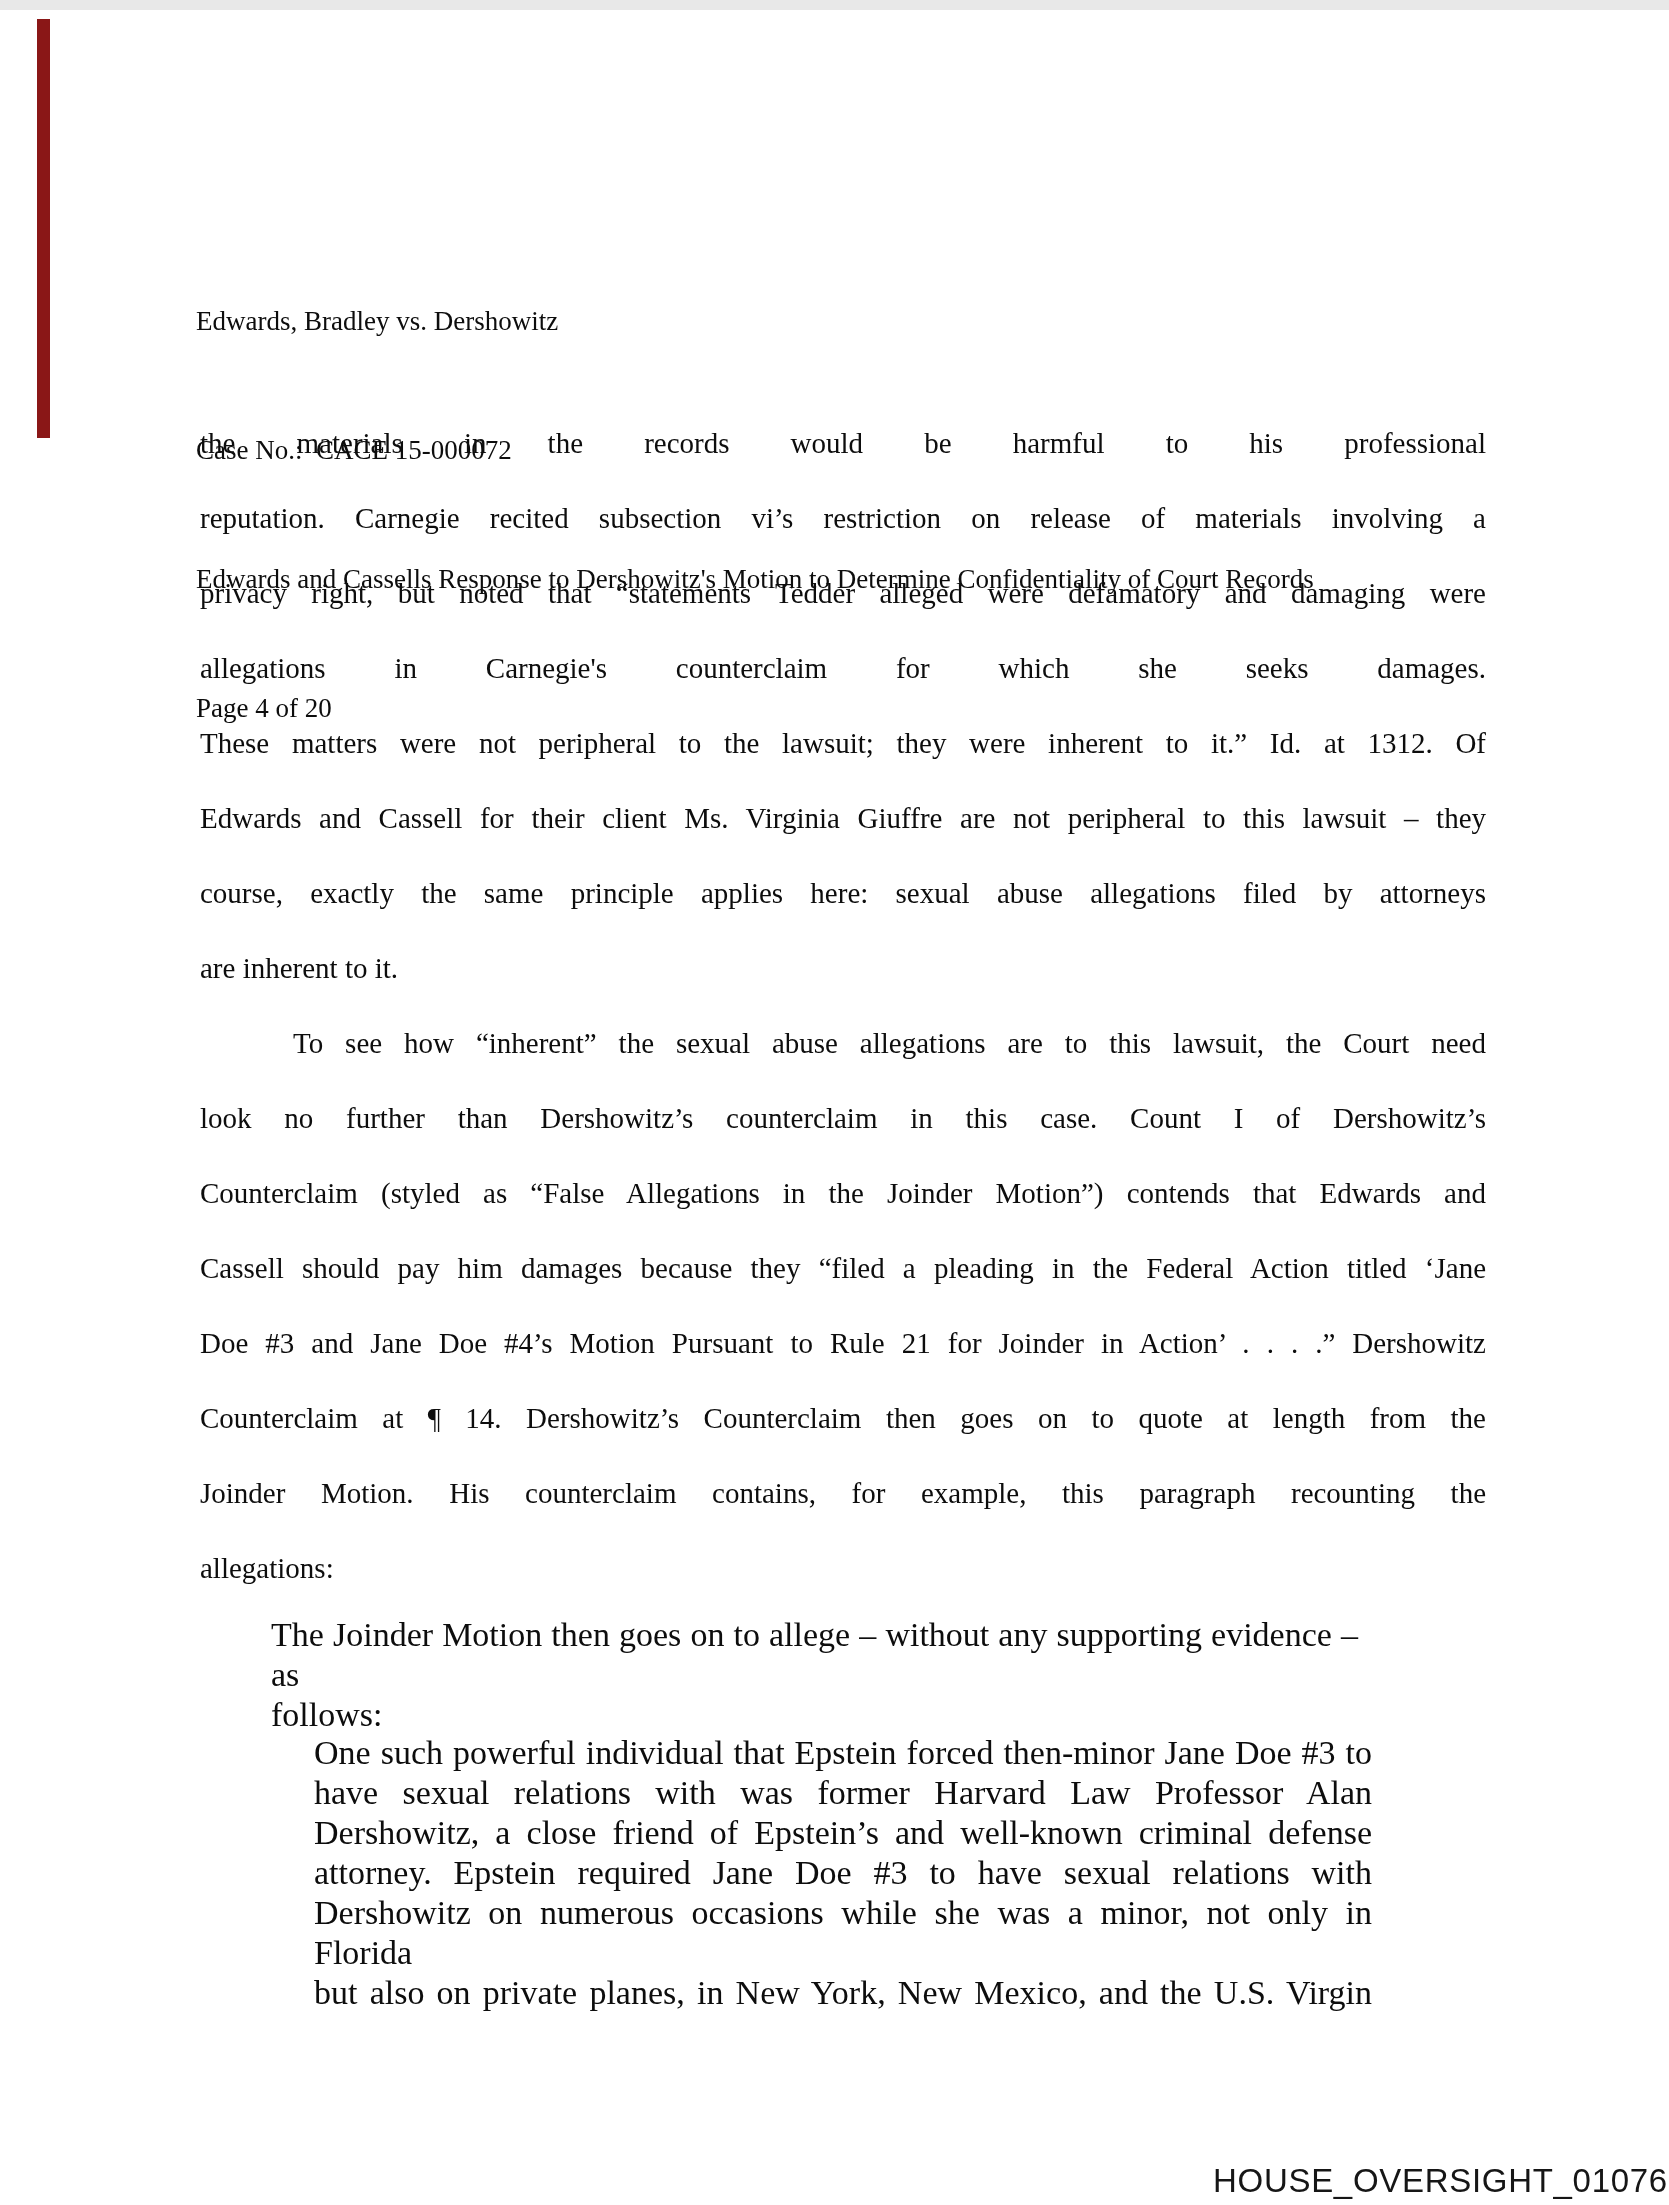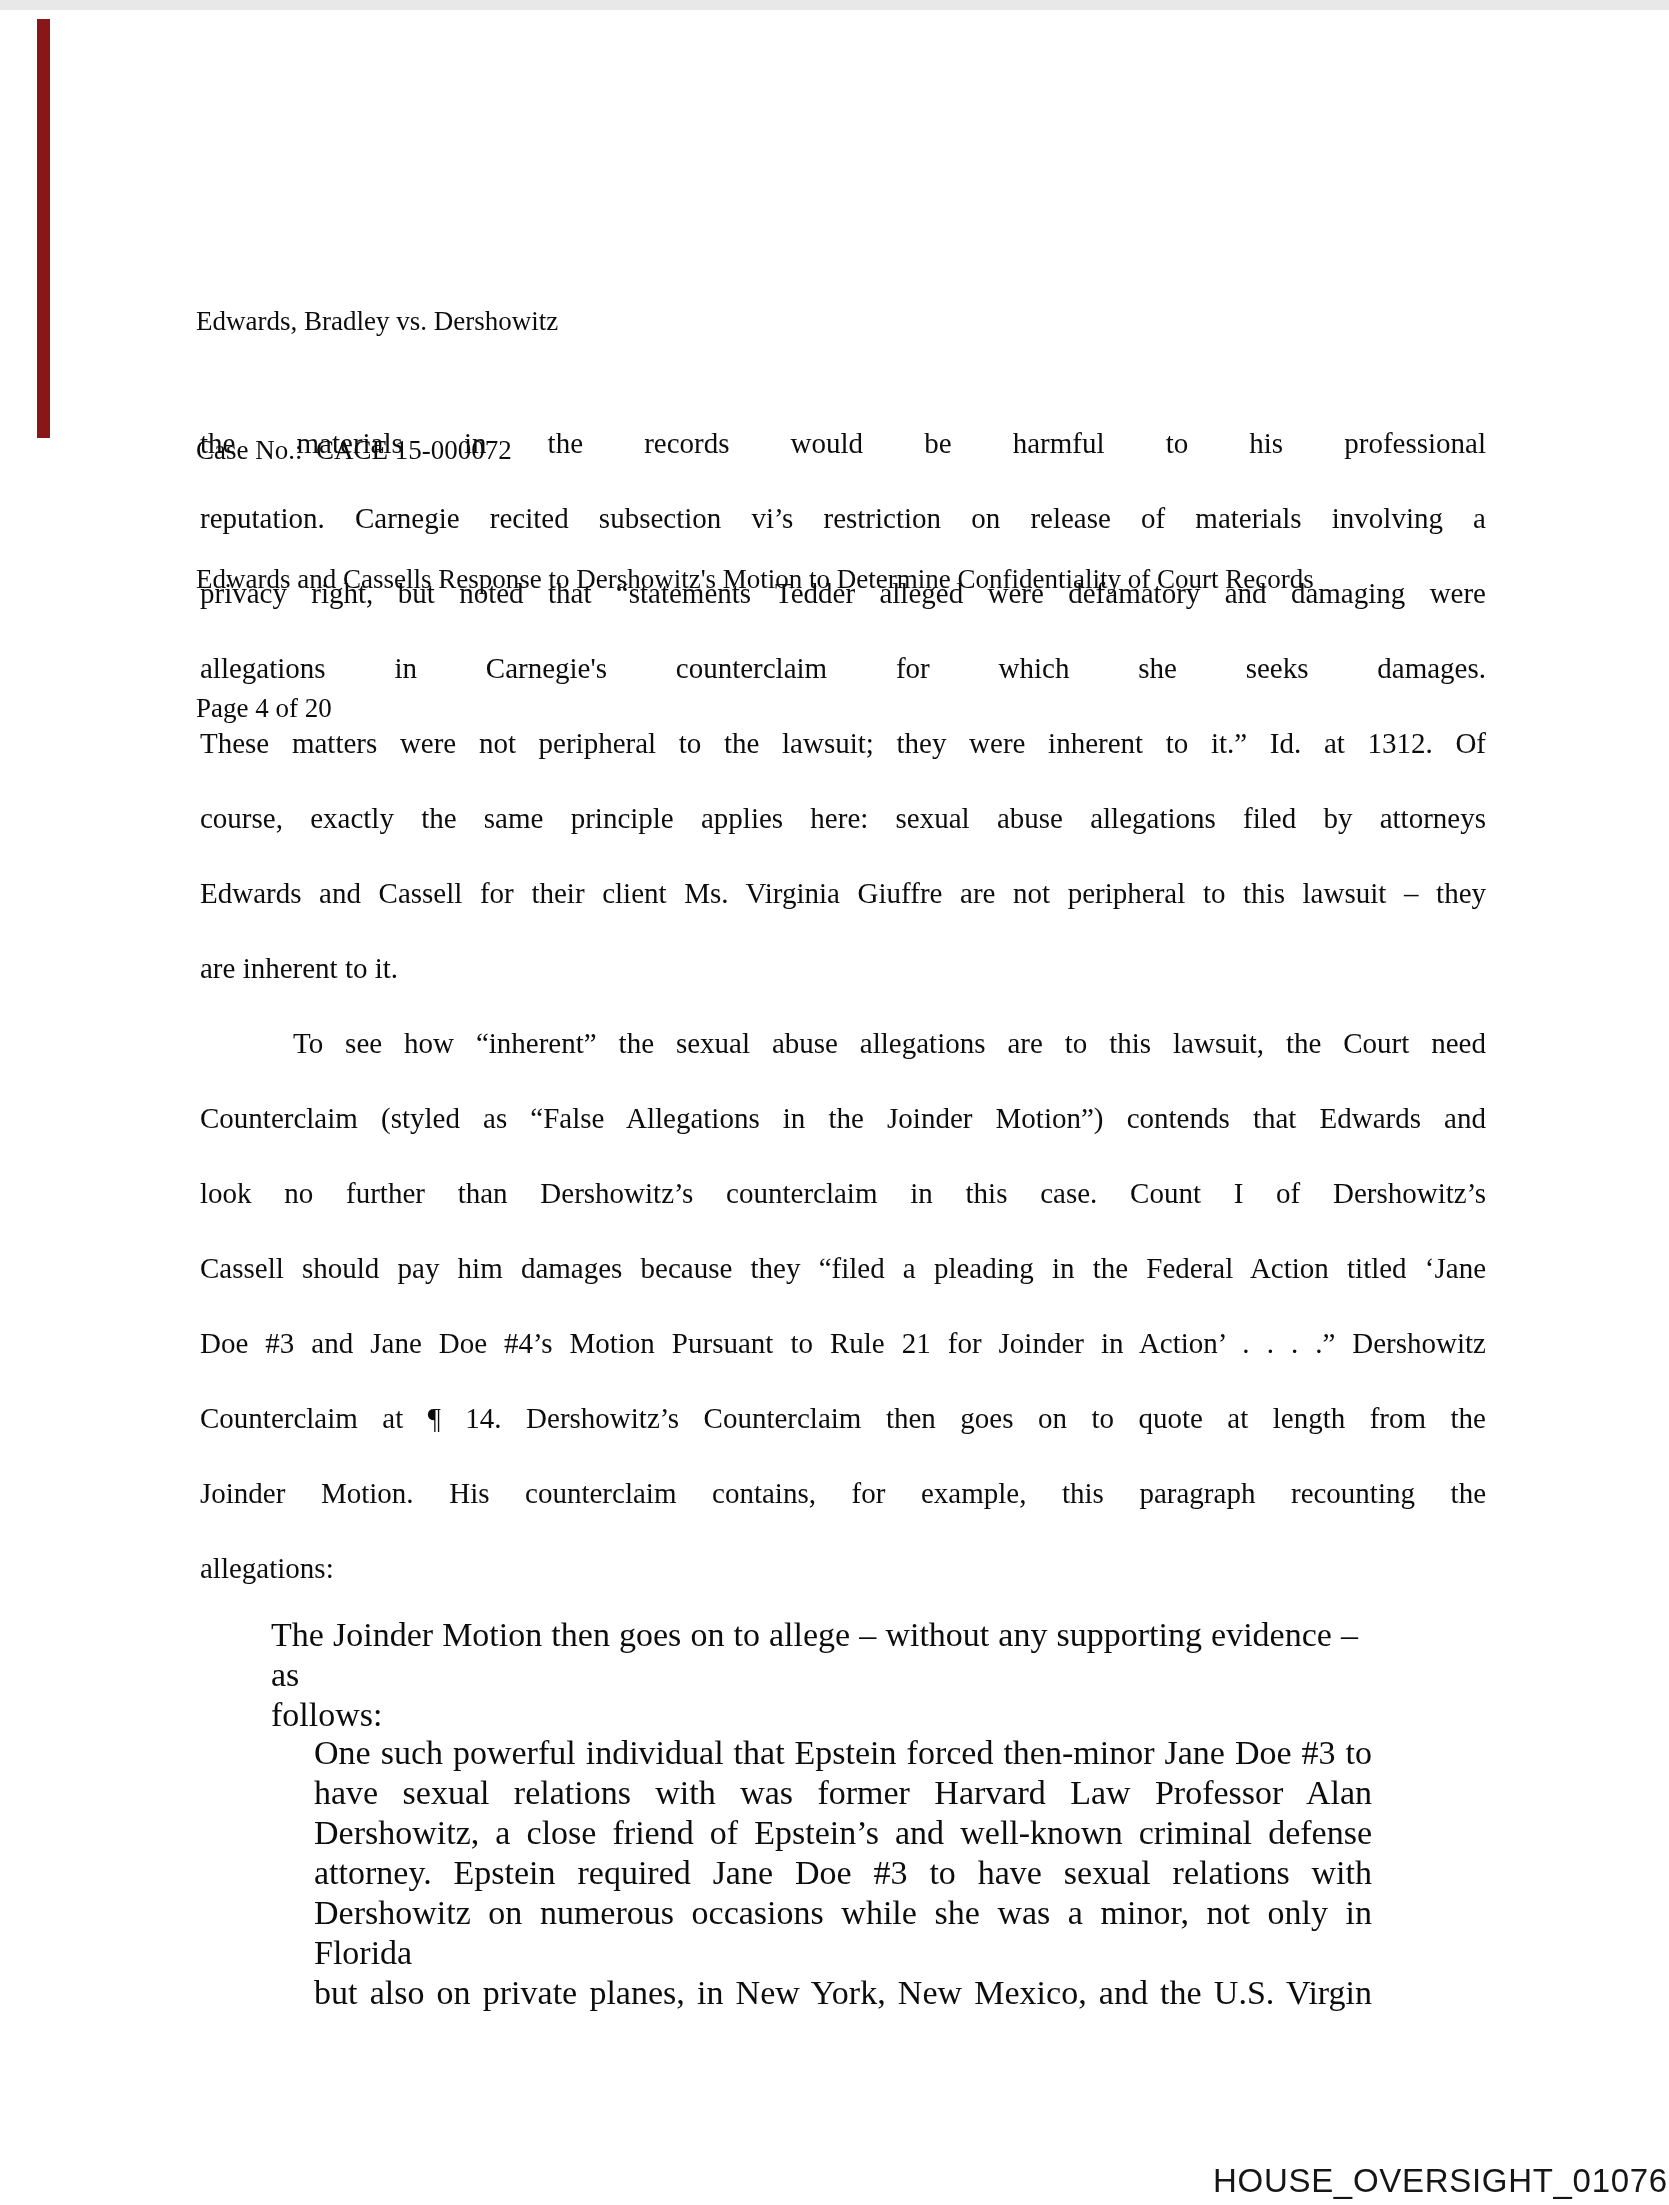--- a/index.html
+++ b/index.html
@@ -89,26 +89,26 @@
     <div>Edwards and Cassells Response to Dershowitz's Motion to Determine Confidentiality of Court Records</div>
     <div>Page 4 of 20</div>
   </div>
 
   <div class="body-block">
     <div class="bline"><span>the materials in the records would be harmful to his professional</span></div>
     <div class="bline"><span>reputation.  </span><span class="it">Carnegie</span><span> recited subsection vi’s restriction on release of materials involving a</span></div>
     <div class="bline"><span>privacy right, but noted that “statements Tedder alleged were defamatory and damaging were</span></div>
     <div class="bline"><span>allegations in Carnegie's counterclaim for which she seeks damages.</span></div>
     <div class="bline"><span>These matters were not peripheral to the lawsuit; they were inherent to it.”  </span><span class="it">Id.</span><span> at 1312.  Of</span></div>
+    <div class="bline"><span>Edwards and Cassell for their client Ms. Virginia Giuffre are not peripheral to this lawsuit – they</span></div>
     <div class="bline"><span>course, exactly the same principle applies here:  sexual abuse allegations filed by attorneys</span></div>
-    <div class="bline"><span>Edwards and Cassell for their client Ms. Virginia Giuffre are not peripheral to this lawsuit – they</span></div>
     <div class="bline flush"><span>are inherent to it.</span></div>
     <div class="bline indent"><span>To see how “inherent” the sexual abuse allegations are to this lawsuit, the Court need</span></div>
+    <div class="bline"><span>look no further than Dershowitz’s counterclaim in this case.  Count I of Dershowitz’s</span></div>
     <div class="bline"><span>Counterclaim (styled as “False Allegations in the Joinder Motion”) contends that Edwards and</span></div>
-    <div class="bline"><span>look no further than Dershowitz’s counterclaim in this case.  Count I of Dershowitz’s</span></div>
     <div class="bline"><span>Cassell should pay him damages because they “filed a pleading in the Federal Action titled ‘Jane</span></div>
     <div class="bline"><span>Doe #3 and Jane Doe #4’s Motion Pursuant to Rule 21 for Joinder in Action’ . . . .”  Dershowitz</span></div>
     <div class="bline"><span>Counterclaim at ¶ 14.  Dershowitz’s Counterclaim then goes on to quote at length from the</span></div>
     <div class="bline"><span>Joinder Motion.  His counterclaim contains, for example, this paragraph recounting the</span></div>
     <div class="bline flush"><span>allegations:</span></div>
   </div>
 
   <div class="quote quote1">
     <div class="qline">The Joinder Motion then goes on to allege – without any supporting evidence – as</div>
     <div class="qline flush">follows:</div>

